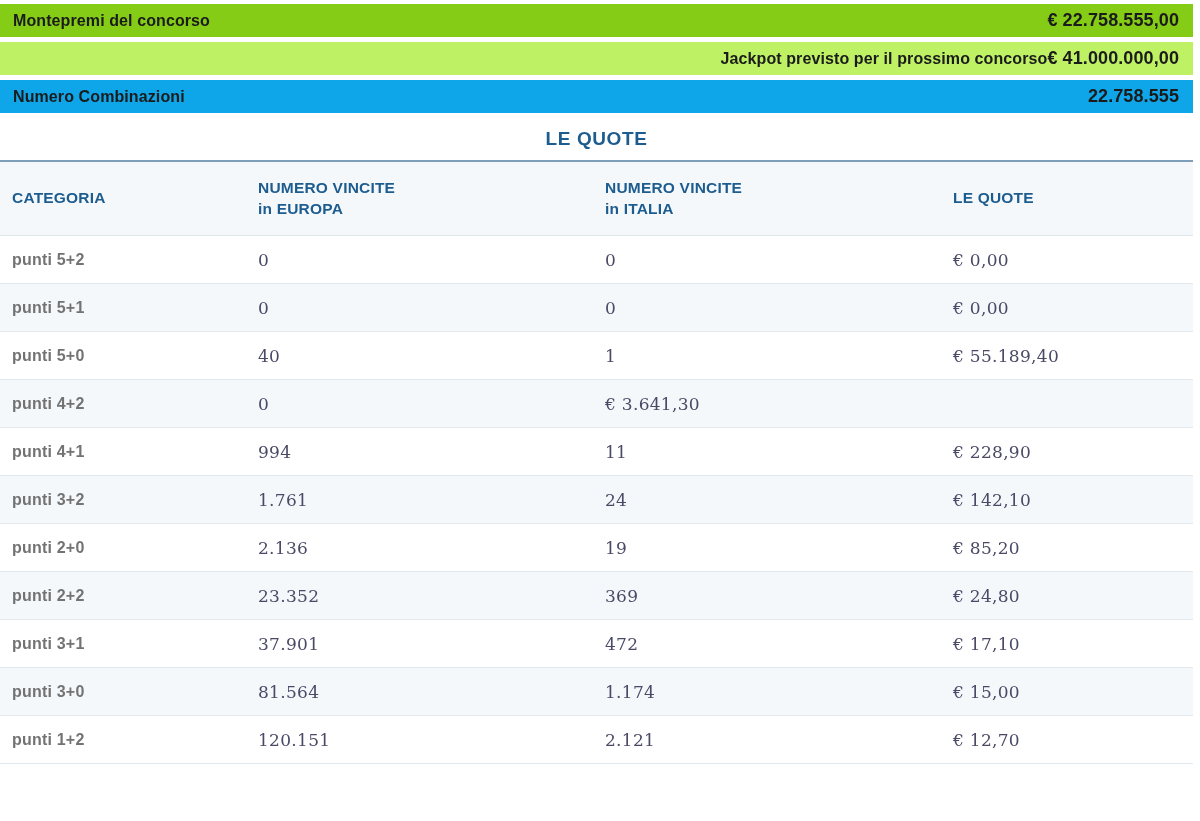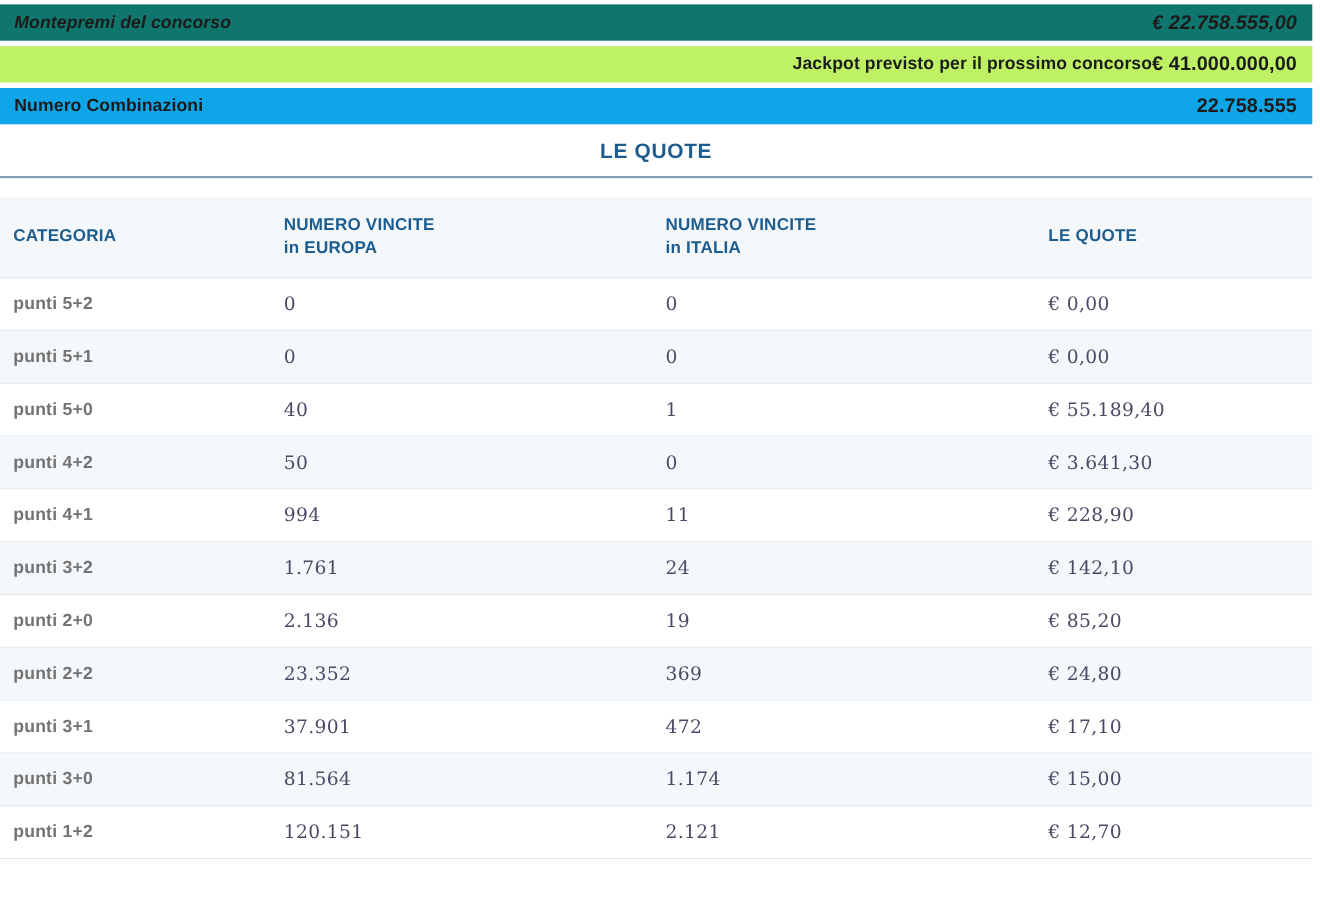--- a/index.html
+++ b/index.html
@@ -13,21 +13,21 @@
 
   
   .summary-row {
     height: 33px;
     margin-bottom: 5px;
     display: flex;
     justify-content: space-between;
     align-items: center;
     padding: 0 14px 0 13px;
   }
-  .summary-row.r1 { background: #0f766e; font-style: italic; }
+  .summary-row.r1 { background: #84cc16; }
   .summary-row.r2 { background: #bef264; justify-content: flex-end; }
   .summary-row.r3 { background: #0ea5e9; }
   .summary-label, .summary-value {
     font-size: 16px;
     font-weight: 700;
     color: #1b1b1b;
     letter-spacing: 0.1px;
   }
   .summary-value { font-size: 18px; }
 
@@ -40,21 +40,21 @@
     border-bottom: 2px solid #7f9fb9;
   }
   .quote-title {
     color: #1d5c8f;
     font-size: 19px;
     font-weight: 700;
     letter-spacing: 0.6px;
   }
 
   
-  .qtable { width: 100%; margin-top: 17px; }
+  .qtable { width: 100%; }
   .thead, .trow {
     display: grid;
     grid-template-columns: 246px 347px 348px 1fr;
   }
   .thead {
     height: 74px;
     background: #f4f8fb;
     border-bottom: 1px solid #dce6ed;
     align-items: center;
   }
@@ -139,21 +139,20 @@
 
     <div class="trow">
       <div class="td cat">punti 5+0</div>
       <div class="td num">40</div>
       <div class="td num">1</div>
       <div class="td num">€ 55.189,40</div>
     </div>
 
     <div class="trow alt">
       <div class="td cat">punti 4+2</div>
-      <div class="td num">50</div>
       <div class="td num">0</div>
       <div class="td num">€ 3.641,30</div>
     </div>
 
     <div class="trow">
       <div class="td cat">punti 4+1</div>
       <div class="td num">994</div>
       <div class="td num">11</div>
       <div class="td num">€ 228,90</div>
     </div>

